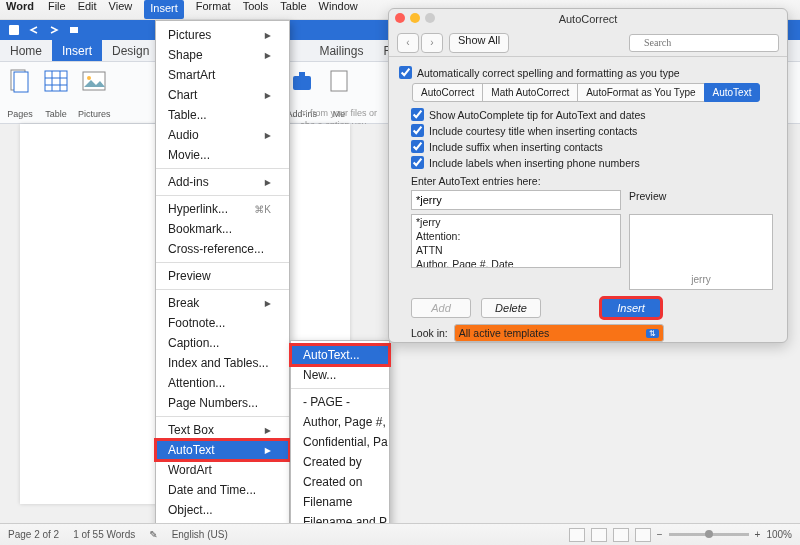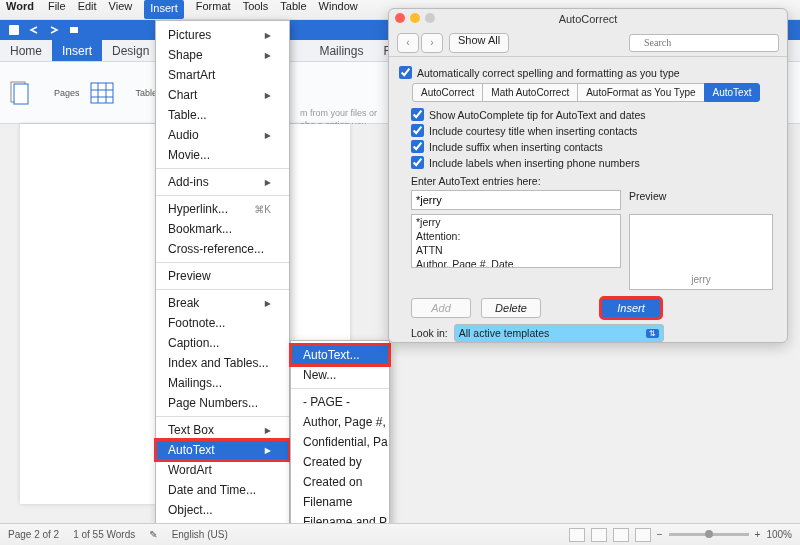--- a/index.html
+++ b/index.html
@@ -15,21 +15,21 @@
   .qat { height: 20px; background: #2a6fd6; display: flex; align-items: center; padding-left: 4px; }
   .qat svg { margin: 0 3px; }
 
   
   .ribbon-tabs { height: 22px; background: #f0f2f5; display: flex; align-items: stretch; border-bottom: 1px solid #d5d9e0; }
   .rtab { padding: 4px 10px; font-size: 12px; color: #444; }
   .rtab.sel { background: #2a6fd6; color: #fff; }
 
   
   .ribbon { height: 62px; background: #fafbfc; border-bottom: 1px solid #d5d9e0; display: flex; align-items: center; padding: 4px 6px; gap: 8px; }
-  .rgroup { display: flex; align-items: center; gap: 20px; font-size: 9px; color: #555; }
+  .rgroup { display: flex; flex-direction: column; align-items: center; gap: 14px; font-size: 9px; color: #555; }
   .ricon { width: 28px; height: 28px; display: flex; align-items: center; justify-content: center; }
 
   
   .docarea { position: absolute; left: 0; right: 0; top: 124px; bottom: 22px; background: #f0f0f0; }
   .page { position: absolute; left: 20px; top: 0; width: 330px; height: 380px; background: #fff; box-shadow: 0 0 4px rgba(0,0,0,.15); }
 
   
   .menu { position: absolute; background: #fff; border: 1px solid #bbb; box-shadow: 2px 3px 8px rgba(0,0,0,.25); font-size: 12px; padding: 4px 0; }
   .menu.insert { left: 155px; top: 20px; width: 135px; }
   .menu .mi { padding: 3px 18px 3px 12px; display: flex; justify-content: space-between; align-items: center; cursor: default; white-space: nowrap; }
@@ -70,21 +70,21 @@
   .pw-listwrap { display: flex; gap: 8px; margin-left: 12px; margin-top: 4px; }
   .pw-list { width: 210px; height: 54px; border: 1px solid #bbb; background: #fff; overflow: hidden; font-size: 10.5px; }
   .pw-list div { padding: 1px 4px; }
   .pw-preview { width: 144px; height: 76px; border: 1px solid #bbb; background: #fff; display: flex; align-items: flex-end; justify-content: center; font-size: 10px; color: #888; padding-bottom: 4px; }
   .pw-previewlbl { font-size: 10.5px; margin-bottom: 2px; }
   .pw-btns { display: flex; gap: 10px; margin: 8px 0 6px 12px; align-items: center; }
   .pw-btn { width: 60px; height: 20px; border: 1px solid #bbb; background: #fafafa; border-radius: 3px; font-size: 11px; text-align: center; line-height: 18px; font-style: italic; }
   .pw-btn.disabled { color: #aaa; }
   .pw-btn.primary { background: #2a6fd6; color: #fff; border-color: #2a6fd6; }
   .pw-lookin { display: flex; align-items: center; gap: 6px; margin: 6px 0 0 12px; font-size: 10.5px; }
-  .pw-select { width: 210px; height: 18px; border: 1px solid #bbb; background: #7dd3fc; border-radius: 3px; font-size: 10.5px; display: flex; align-items: center; justify-content: space-between; padding: 0 4px; }
+  .pw-select { width: 210px; height: 18px; border: 1px solid #bbb; background: #f97316; border-radius: 3px; font-size: 10.5px; display: flex; align-items: center; justify-content: space-between; padding: 0 4px; }
   .pw-select .car { background: #2a6fd6; color: #fff; padding: 0 3px; border-radius: 2px; font-size: 8px; }
 
   
   .statusbar { position: absolute; left: 0; right: 0; bottom: 0; height: 22px; background: linear-gradient(#f6f6f6, #eee); border-top: 1px solid #ccc; display: flex; align-items: center; font-size: 10px; color: #555; padding: 0 8px; }
   .statusbar .sb { margin-right: 14px; }
   .statusbar .right { margin-left: auto; display: flex; align-items: center; gap: 6px; }
   .vbtn { width: 16px; height: 14px; border: 1px solid #bbb; background: #fafafa; }
   .zslider { width: 80px; height: 3px; background: #bbb; position: relative; }
   .zslider::after { content: ""; position: absolute; left: 50%; top: -3px; width: 8px; height: 8px; background: #999; border-radius: 50%; transform: translateX(-50%); }
 
@@ -235,21 +235,21 @@
   <div class="mi">
       <span>Footnote...</span>
     </div>
   <div class="mi">
       <span>Caption...</span>
     </div>
   <div class="mi">
       <span>Index and Tables...</span>
     </div>
   <div class="mi">
-      <span>Mailings...</span>
+      <span>Attention...</span>
     </div>
   <div class="mi">
       <span>Page Numbers...</span>
     </div>
   <hr>
   <div class="mi sub">
       <span>Text Box</span>
     </div>
   <div class="mi sub hi redbox">
       <span>AutoText</span>

